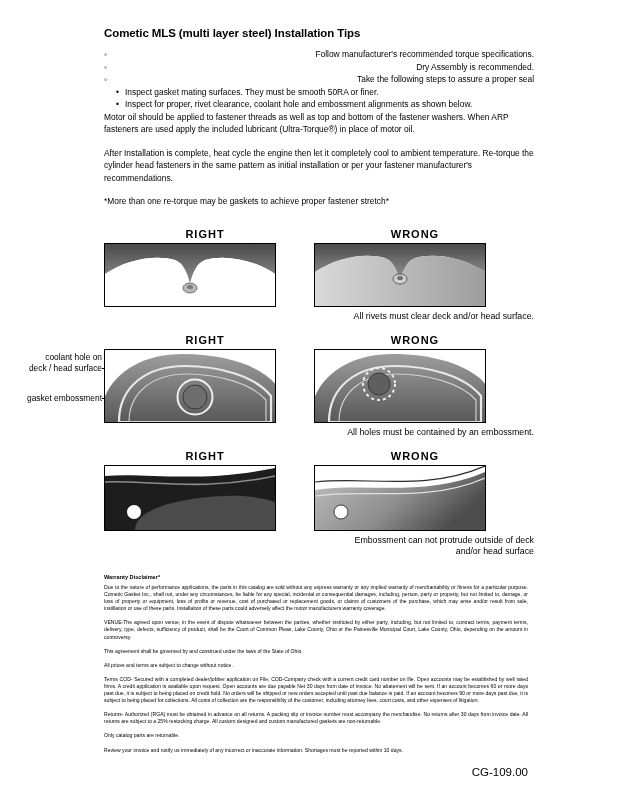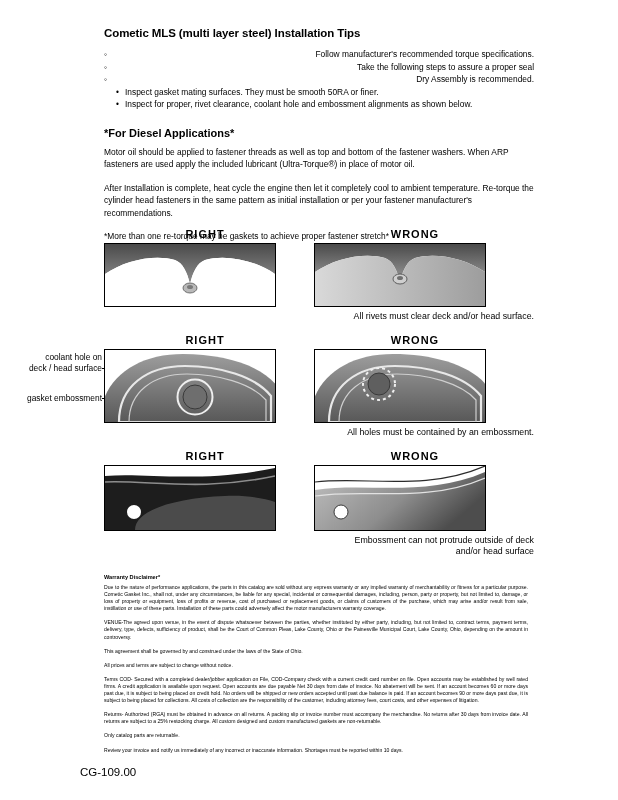--- a/index.html
+++ b/index.html
@@ -154,46 +154,45 @@
     font-size: 5.1px;
     line-height: 7.1px;
     margin: 0 0 7px 0;
     text-align: justify;
   }
   .docnum {
     position: absolute;
     left: 0;
     top: 766px;
     width: 528px;
-    text-align: left;
+    text-align: right;
     font-size: 11.5px;
     padding-left: 80px;
     box-sizing: border-box;
   }
   svg { display: block; }
 </style>
 </head>
 <body>
 
 <div class="page">
 
   <div class="content">
     <h1 class="title">Cometic MLS (multi layer steel) Installation Tips</h1>
 
     <ul class="bullets">
       <li>Follow manufacturer's recommended torque specifications.</li>
+      <li>Dry Assembly is recommended.</li>
       <li>Take the following steps to assure a proper seal</li>
-      <li>Dry Assembly is recommended.</li>
     </ul>
     <ul class="sub">
       <li>Inspect gasket mating surfaces.  They must be smooth 50RA or finer.</li>
       <li>Inspect for proper, rivet clearance, coolant hole and embossment alignments as shown below.</li>
     </ul>
 
-    <h2 class="subtitle">*For Diesel Applications*</h2>
     <p class="para">Motor oil should be applied to fastener threads as well as top and bottom of the fastener washers. When ARP fasteners are used apply the included lubricant (Ultra-Torque®) in place of motor oil.</p>
     <p class="para">After Installation is complete, heat cycle the engine then let it completely cool to ambient temperature. Re-torque the cylinder head fasteners in the same pattern as initial installation or per your fastener manufacturer's recommendations.</p>
     <p class="para tight">*More than one re-torque may be gaskets to achieve proper fastener stretch*</p>
   </div>
 
   <div class="figures">
 
     <div class="row-wrap">
       <div class="fig-row">
         <div class="fig-col">

